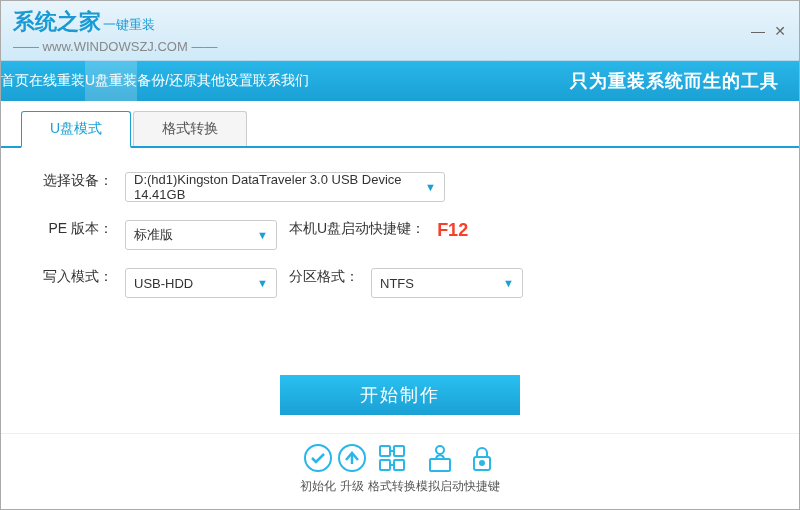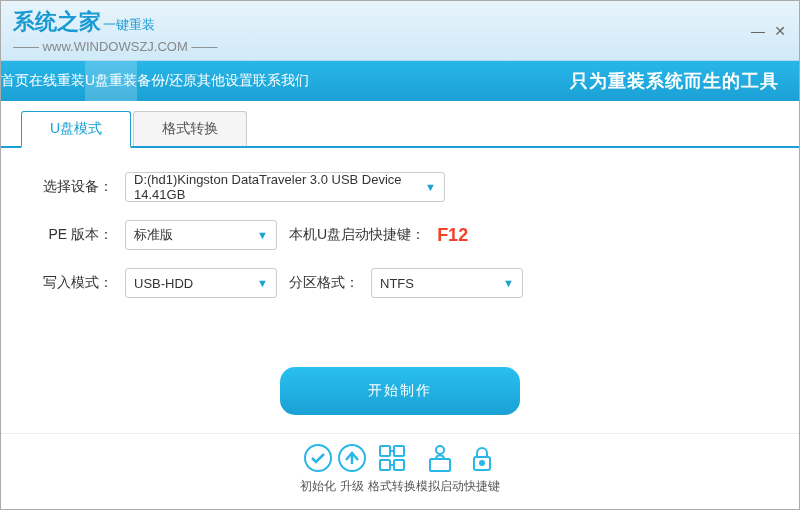--- a/index.html
+++ b/index.html
@@ -132,21 +132,20 @@
       z-index: 1;
     }
 
     
     .form-area {
       padding: 24px 40px 16px;
       flex: 1;
     }
     .form-row {
       display: flex;
-      align-items: center;
       margin-bottom: 18px;
       gap: 12px;
     }
     .form-label {
       font-size: 14px;
       color: #333;
       white-space: nowrap;
       min-width: 72px;
       text-align: right;
     }
@@ -189,24 +188,24 @@
     
     .start-btn-row {
       display: flex;
       justify-content: center;
       margin: 10px 0 18px;
     }
     .start-btn {
       background: linear-gradient(to bottom, #29c0f0, #1aa0d4);
       color: white;
       border: none;
-      border-radius: 15px;
+      border-radius: 0;
       width: 240px;
-      height: 48px;
-      font-size: 14px;
+      height: 40px;
+      font-size: 18px;
       cursor: pointer;
       letter-spacing: 2px;
     }
 
     
     .bottom-icons {
       display: flex;
       justify-content: center;
       padding: 8px 0 14px;
       border-top: 1px solid #eee;

